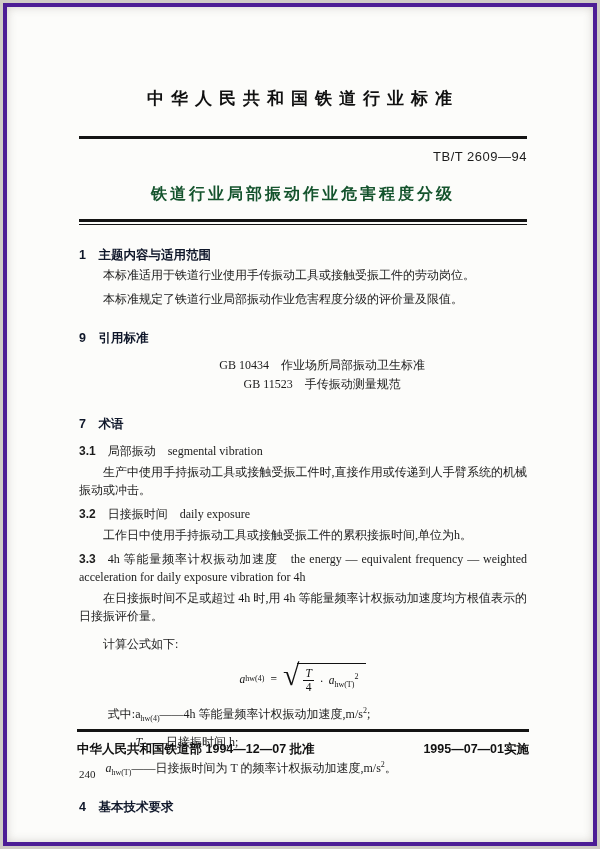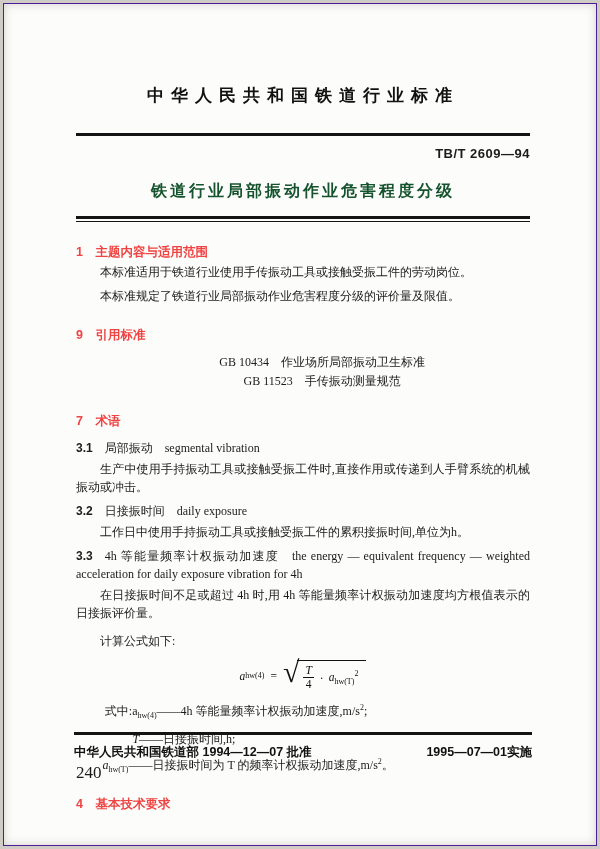--- a/index.html
+++ b/index.html
@@ -5,40 +5,40 @@
   * { margin:0; padding:0; box-sizing:border-box; }
   html,body { width:600px; height:849px; }
   body {
     background:#cfccc6;
     font-family:"Liberation Serif", serif;
     position:relative;
   }
   .page {
     position:absolute; inset:3px;
     background:#fcfcfa;
-    border:1px solid #4c1d95;
+    border:4px solid #4c1d95;
     box-shadow: inset 0 0 10px rgba(90,85,75,.25);
     padding:80px 66px 0 72px;
     color:#1b1b1b;
     overflow:hidden;
   }
   
   .std-type {
     text-align:center;
     font-family:"Liberation Sans", sans-serif;
     font-weight:bold;
     font-size:17px;
     letter-spacing:7px;
     color:#111;
   }
   .rule-thick { height:3px; background:#141414; margin-top:26px; }
   .std-num {
     text-align:right;
     font-family:"Liberation Sans", sans-serif;
-    font-weight:bold;
+    font-weight:normal;
     font-size:13px;
     margin-top:10px;
     letter-spacing:.5px;
   }
   .doc-title {
     text-align:center;
     font-family:"Liberation Sans", sans-serif;
     font-weight:bold;
     font-size:16px;
     letter-spacing:3px;
@@ -50,21 +50,21 @@
     border-top:3px solid #141414;
     border-bottom:1px solid #141414;
     height:6px;
   }
   
   .sec-heading {
     font-family:"Liberation Sans", sans-serif;
     font-weight:bold;
     font-size:12.5px;
     margin-top:22px;
-    color:#ef4444;
+    color:#0f172a;
   }
   .para {
     font-size:12px;
     line-height:18px;
     text-indent:2em;
     margin-top:6px;
     text-align:justify;
   }
   .refs { margin-top:9px; margin-left:2.4em;text-align:center; }
   .refs p { font-size:12px; line-height:19px; }
@@ -116,21 +116,21 @@
   .lg3 { margin-left:2.2em; }
   .legend .var { font-style:italic; }
   
   .footer-rule { position:absolute; left:70px; right:64px; bottom:110px; height:3px; background:#141414; }
   .footer-row {
     position:absolute; left:70px; right:64px; bottom:84px;
     display:flex; justify-content:space-between;
     font-family:"Liberation Sans", sans-serif;
     font-weight:bold; font-size:12.5px; color:#111;text-align:center;
   }
-  .page-num { position:absolute; left:72px; bottom:62px; font-size:17px; }
+  .page-num { position:absolute; left:72px; bottom:62px; font-size:11px; }
 </style>
 </head>
 <body>
 
 <div class="page">
 
   <div class="std-type">中华人民共和国铁道行业标准</div>
 
   <div class="rule-thick"></div>
 

